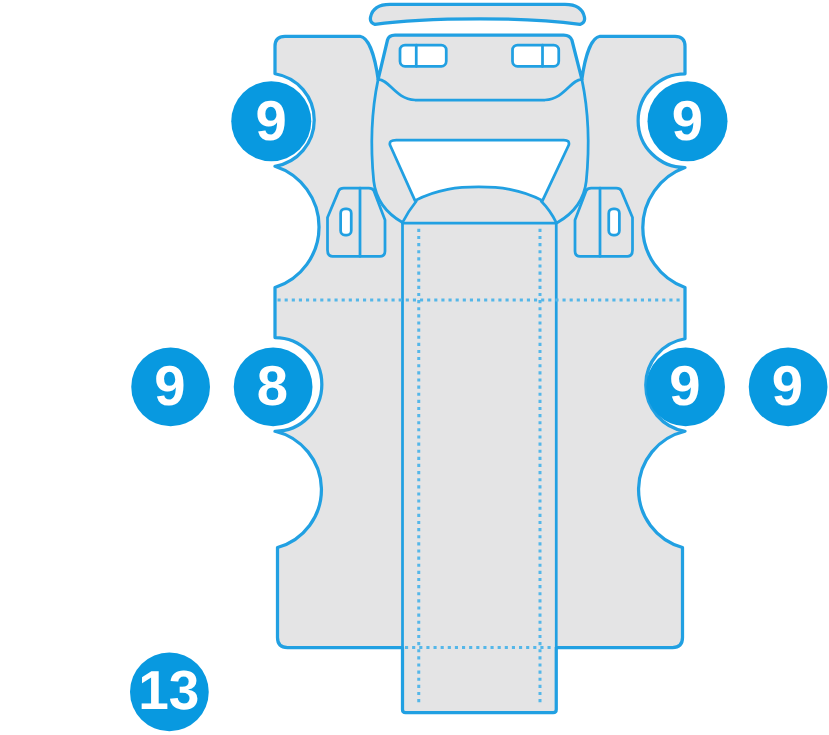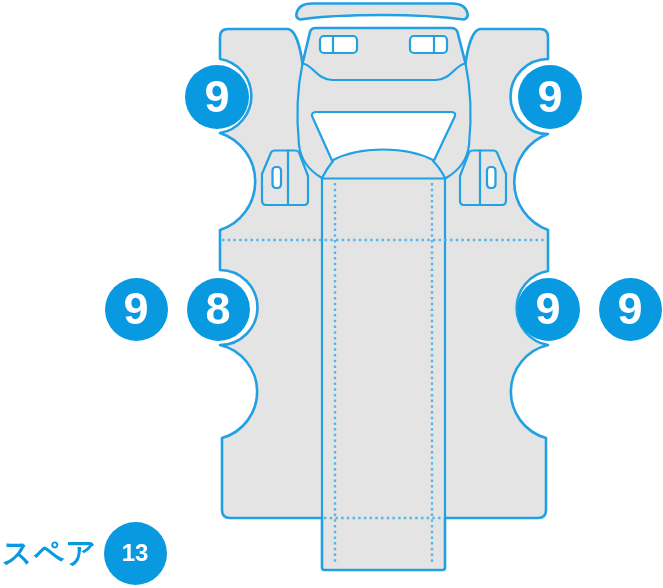--- a/index.html
+++ b/index.html
@@ -53,16 +53,15 @@
       <path class="dotted" d="M 324,518 L 443,518"></path>
     </g>
   </svg>
   <div id="badges">
       <div class="badge" style="left: 185px; top: 64.5px; width: 64px; height: 64px; font-size: 45px;">9</div>
       <div class="badge" style="left: 518px; top: 64.5px; width: 64px; height: 64px; font-size: 45px;">9</div>
       <div class="badge" style="left: 104.5px; top: 277.5px; width: 63px; height: 63px; font-size: 45px;">9</div>
       <div class="badge" style="left: 186.5px; top: 277.5px; width: 63px; height: 63px; font-size: 45px;">8</div>
       <div class="badge" style="left: 516.5px; top: 277.5px; width: 63px; height: 63px; font-size: 45px;">9</div>
       <div class="badge" style="left: 598.5px; top: 277.5px; width: 63px; height: 63px; font-size: 45px;">9</div>
-      <div class="badge" style="left: 103.5px; top: 521.5px; width: 63px; height: 63px; font-size: 24px; text-align: center;">13</div>
+      <div class="badge" style="left: 103.5px; top: 521.5px; width: 63px; height: 63px; font-size: 44px; text-align: center;">13</div>
     </div>
-  <div class="spare" style="left:2px;top:533px;">スペア</div>
 </div>
 
 </body></html>

